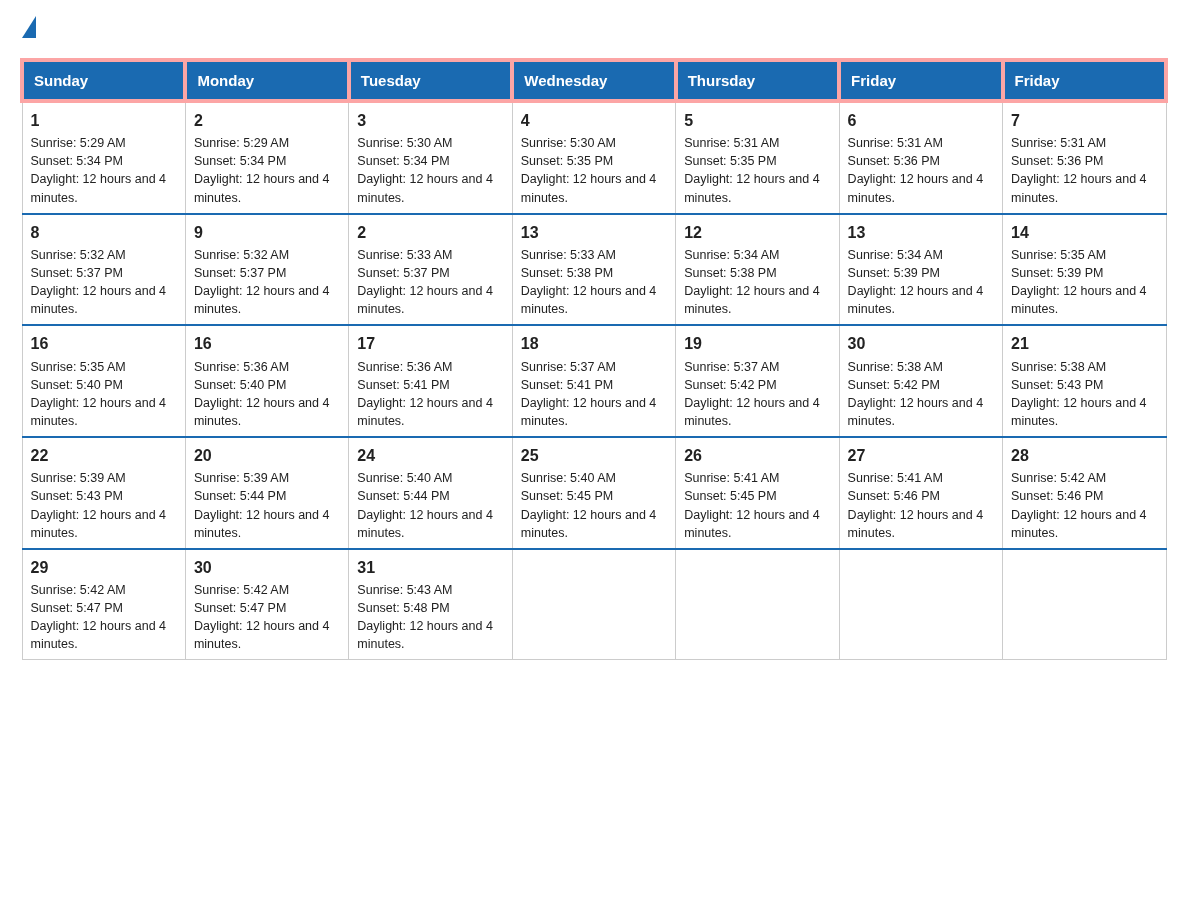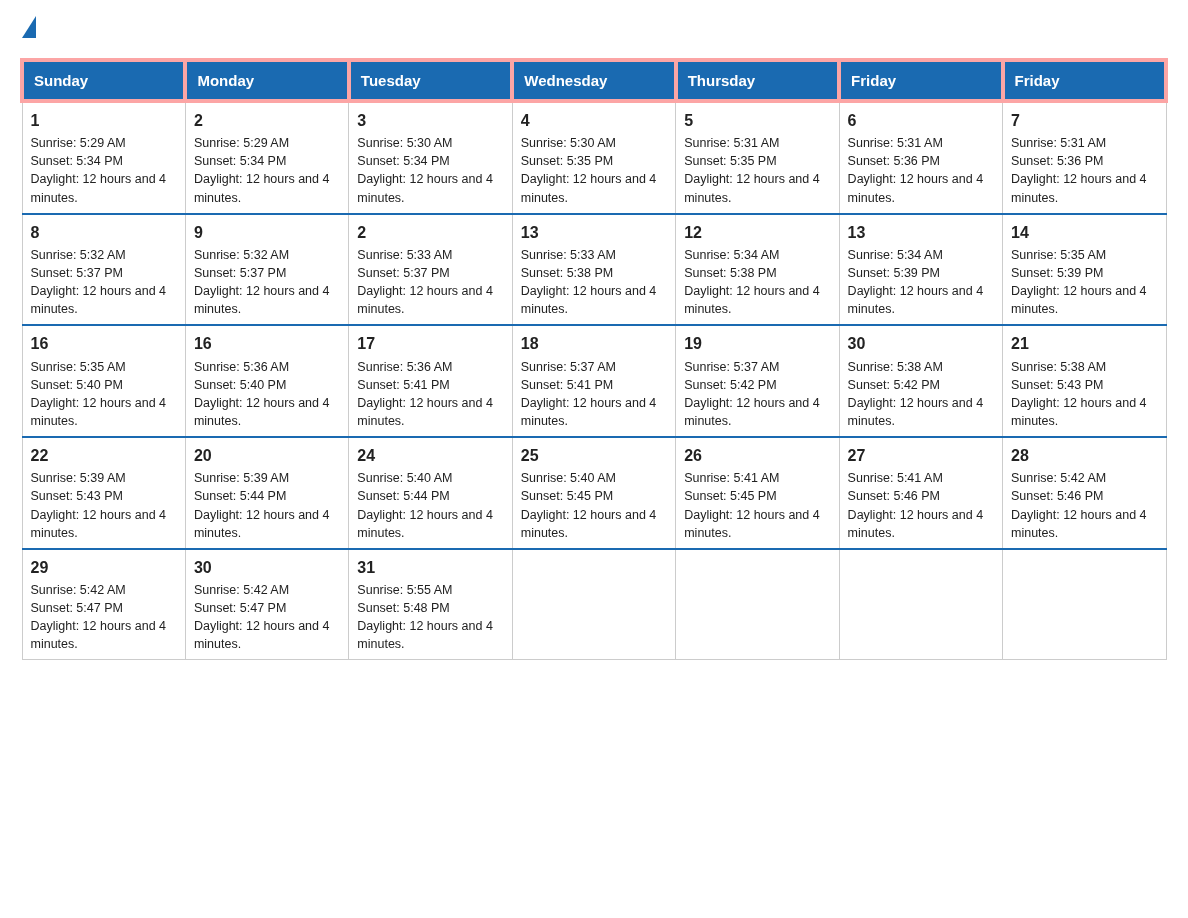--- a/index.html
+++ b/index.html
@@ -158,20 +158,20 @@
         <td><span class="day-num">20</span><span>Sunrise: 5:39 AM</span><br><span>Sunset: 5:44 PM</span><br><span>Daylight: 12 hours and 4 minutes.</span></td>
         <td><span class="day-num">24</span><span>Sunrise: 5:40 AM</span><br><span>Sunset: 5:44 PM</span><br><span>Daylight: 12 hours and 4 minutes.</span></td>
         <td><span class="day-num">25</span><span>Sunrise: 5:40 AM</span><br><span>Sunset: 5:45 PM</span><br><span>Daylight: 12 hours and 4 minutes.</span></td>
         <td><span class="day-num">26</span><span>Sunrise: 5:41 AM</span><br><span>Sunset: 5:45 PM</span><br><span>Daylight: 12 hours and 4 minutes.</span></td>
         <td><span class="day-num">27</span><span>Sunrise: 5:41 AM</span><br><span>Sunset: 5:46 PM</span><br><span>Daylight: 12 hours and 4 minutes.</span></td>
         <td><span class="day-num">28</span><span>Sunrise: 5:42 AM</span><br><span>Sunset: 5:46 PM</span><br><span>Daylight: 12 hours and 4 minutes.</span></td>
       </tr>
       <tr>
         <td><span class="day-num">29</span><span>Sunrise: 5:42 AM</span><br><span>Sunset: 5:47 PM</span><br><span>Daylight: 12 hours and 4 minutes.</span></td>
         <td><span class="day-num">30</span><span>Sunrise: 5:42 AM</span><br><span>Sunset: 5:47 PM</span><br><span>Daylight: 12 hours and 4 minutes.</span></td>
-        <td><span class="day-num">31</span><span>Sunrise: 5:55 AM</span><br><span>Sunset: 5:48 PM</span><br><span>Daylight: 12 hours and 4 minutes.</span></td>
+        <td><span class="day-num">31</span><span>Sunrise: 5:43 AM</span><br><span>Sunset: 5:48 PM</span><br><span>Daylight: 12 hours and 4 minutes.</span></td>
         <td></td>
         <td></td>
         <td></td>
         <td></td>
       </tr>
     </tbody>
 </table>
 
 </body></html>

